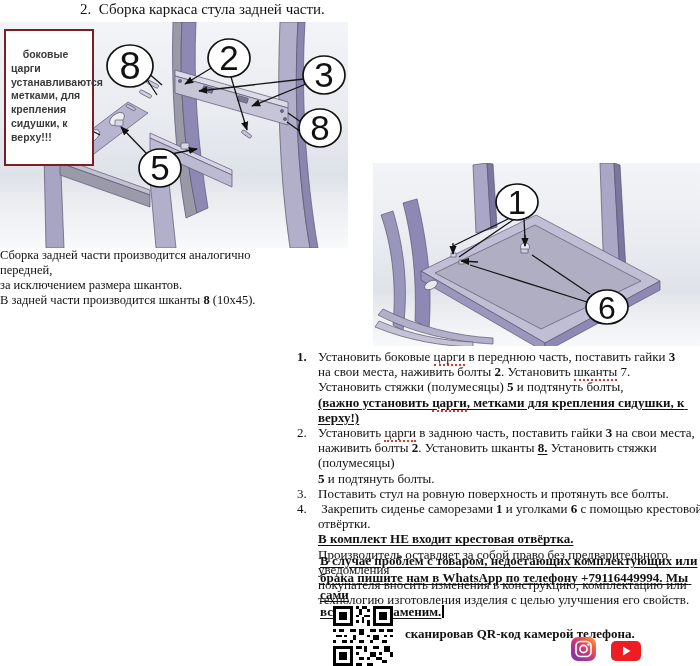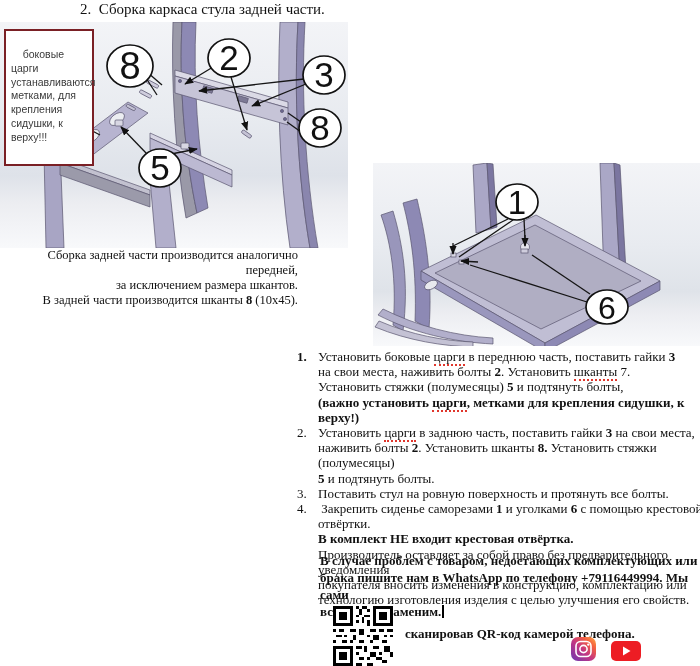--- a/index.html
+++ b/index.html
@@ -1,30 +1,30 @@
 <!DOCTYPE html>
 <html><head>
 <meta charset="utf-8">
 <style>
   html,body{margin:0;padding:0;background:#fff;}
   .page{position:relative;width:700px;height:666px;background:#fff;overflow:hidden;
         font-family:"Liberation Serif",serif;color:#111;padding-left:24px;}
   .b{font-weight:bold;}
-  .u{text-underline-offset:2px;text-align:center;}
+  .u{text-decoration:underline;text-underline-offset:2px;text-align:center;}
   .w{border-bottom:2px dotted #e0362c;margin-top:14px;}
   .bar{display:inline-block;width:2px;height:13px;background:#000;margin-left:1px;vertical-align:-2px;}
   .rich{white-space:pre-wrap;}
   .t2{position:absolute;left:80px;top:1px;font-size:15px;white-space:pre;}
   .t3{position:absolute;left:409px;top:135px;font-size:14.5px;white-space:pre;margin-top:40px;}
   .dleft{position:absolute;left:0;top:22px;width:348px;height:226px;}
   .dright{position:absolute;left:373px;top:163px;width:327px;height:183px;}
   .note{position:absolute;left:4px;top:29px;width:78px;background:#fff;
         border:2px solid #7a2025;padding:3px 3px 5px 5px;
-        font-family:"Liberation Sans",sans-serif;font-size:10.5px;line-height:1.32;color:#3a3a3a;}
-  .lcap{position:absolute;left:0;top:248px;width:298px;text-align:right;font-size:12.5px;line-height:15px;}
+        font-family:"Liberation Sans",sans-serif;font-size:10.5px;line-height:1.32;color:#3a3a3a;font-weight:bold;}
+  .lcap{position:absolute;left:0;top:248px;width:298px;text-align:left;font-size:12.5px;line-height:15px;}
   .list{position:absolute;left:297px;top:349px;width:406px;font-size:13px;line-height:15.2px;}
   .li{display:flex;}
   .li .num{width:21px;flex:none;}
   .li .itext{flex:1;}
   .contact{position:absolute;left:320px;top:552px;width:382px;font-size:13px;line-height:17px;}
   .qr{position:absolute;left:333px;top:606px;width:60px;height:60px;}
   .qrcap{position:absolute;left:405px;top:607px;font-size:13px;line-height:17.5px;}
   .ig{position:absolute;left:569px;top:636px;width:30px;height:27px;}
   .yt{position:absolute;left:611px;top:641px;width:30px;height:20px;}
   svg text.cn{font-family:"Liberation Sans",sans-serif;fill:#111;}

